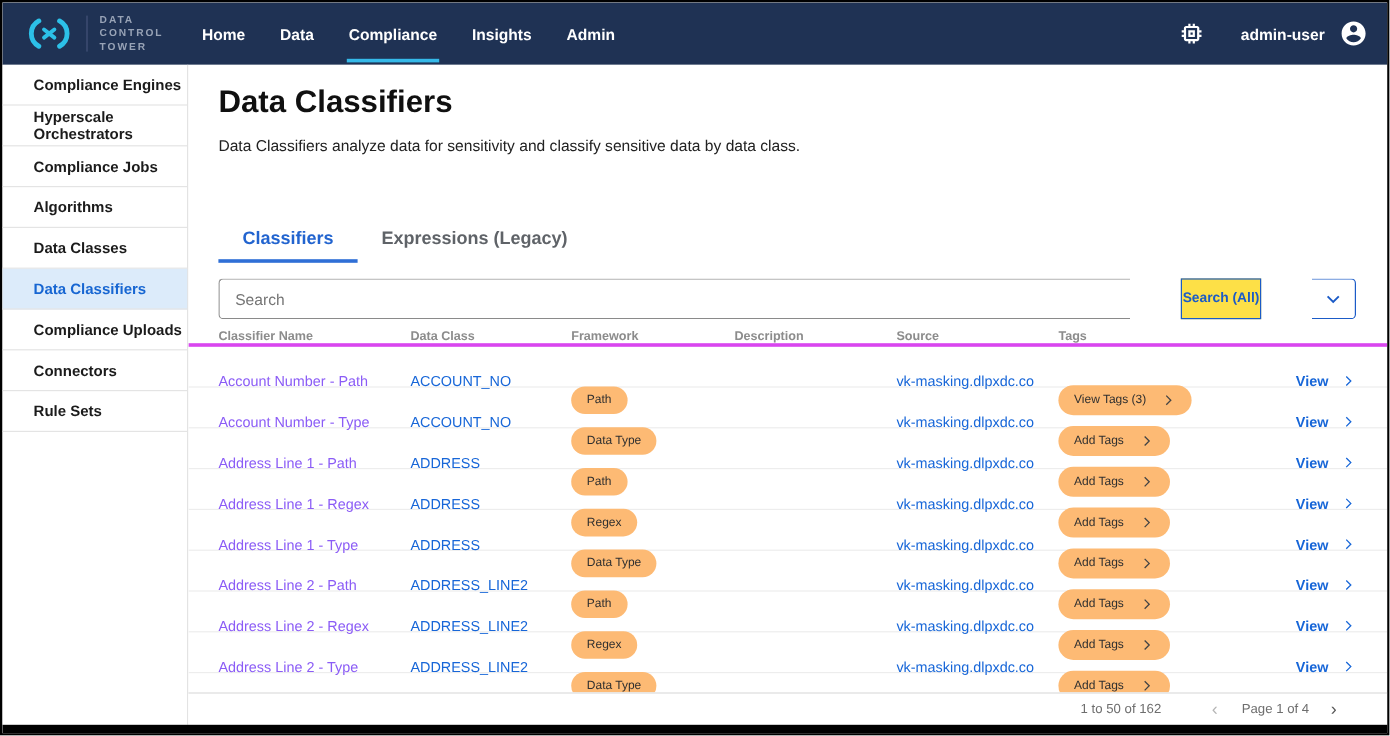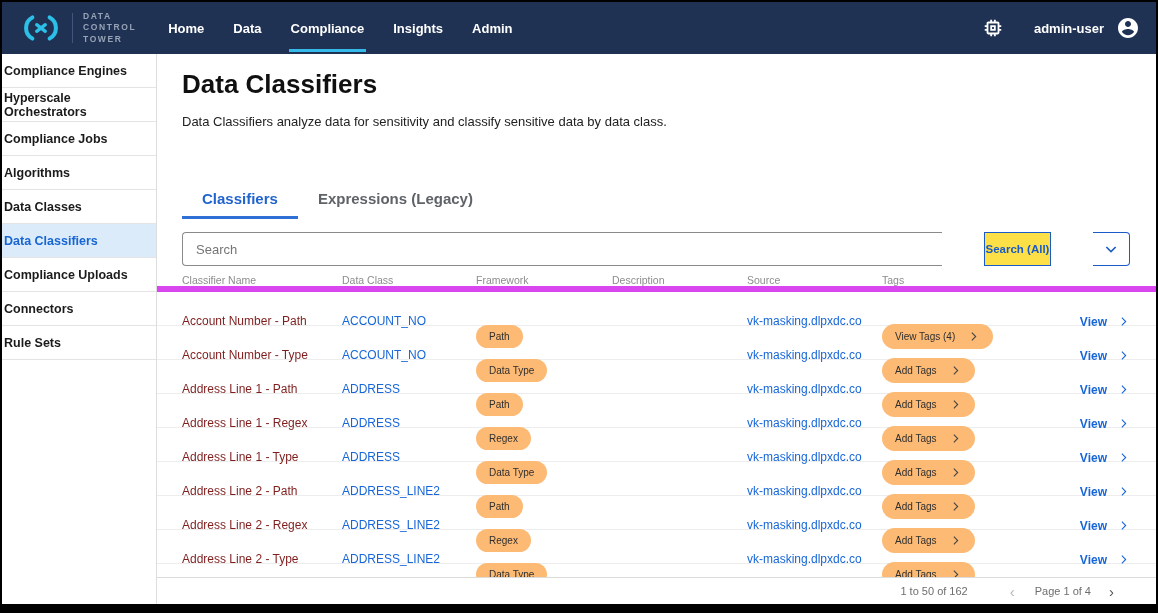--- a/index.html
+++ b/index.html
@@ -16,44 +16,44 @@
   .topnav .navitem { color:#fff; font-size:13px; font-weight:bold; margin-right:25px; padding:17px 2px 13px 2px; border-bottom:3px solid transparent; cursor:pointer; }
   .topnav .navitem.active { border-bottom-color:#35B9E9; }
   .topbar-right { margin-left:auto; display:flex; align-items:center; }
   .chip-btn { width:26px; height:26px; display:flex; align-items:center; justify-content:center; cursor:pointer; margin-right:28px; }
   .username { color:#fff; font-size:13px; font-weight:bold; margin-right:12px; }
   .avatar { width:24px; height:24px; cursor:pointer; display:flex; }
 
   
   .body-row { flex:1 1 auto; display:flex; min-height:0; }
   .sidebar { flex:0 0 155px; background:#fff; border-right:1px solid #ddd; }
-  .side-item { height:34px; display:flex; align-items:center; padding-left:2px; font-size:12.5px; font-weight:bold; color:#1b1b1b; border-bottom:1px solid #e4e4e4; cursor:pointer; }
+  .side-item { height:34px; display:flex; align-items:center; padding-left:26px; font-size:12.5px; font-weight:bold; color:#1b1b1b; border-bottom:1px solid #e4e4e4; cursor:pointer; }
   .side-item.active { background:#DCEBFA; color:#1766D2; }
 
   main { flex:1 1 auto; display:flex; flex-direction:column; min-width:0; background:#fff; }
   .page-title { margin:15px 0 0 25px; font-size:26px; font-weight:bold; color:#101010; }
   .page-desc { margin:14px 0 0 25px; font-size:13px; color:#222; }
 
   .tabs { margin:15px 0 0 25px; display:flex; }
   .tab { font-size:15px; font-weight:bold; color:#5f6368; padding:8px 20px 9px 20px; border-bottom:3px solid transparent; cursor:pointer;margin-top:38px; }
   .tab.active { color:#2264CF; border-bottom-color:#2f6fd6; }
 
   .searchbar { margin:13px 26px 0 25px; display:flex; height:37px;gap:42px; }
   .search-input { flex:1; border:1px solid #8a8a8a; border-right:none; border-radius:4px 0 0 4px; padding:0 13px; font-size:13px; color:#333; outline:none; font-family:"Liberation Sans", sans-serif; }
   .search-input::placeholder { color:#757575; }
   .search-btn { width:67px; border:1px solid #1B5BC7; background:#fde047; color:#1B5BC7; font-weight:bold; font-size:11.5px; line-height:1.3; cursor:pointer; font-family:"Liberation Sans", sans-serif; }
   .search-dd { width:37px; border:1px solid #1B5BC7; border-left:none; border-radius:0 4px 4px 0; background:#fff; cursor:pointer; display:flex; align-items:center; justify-content:center; }
 
   
   .tablewrap { flex:1 1 auto; min-height:0; overflow:hidden; margin-top:8px; display:flex; flex-direction:column; }
   .trow { display:grid; grid-template-columns:160px 134px 136px 135px 135px 150px 1fr; align-items:center; padding:0 26px 0 25px; }
-  .thead-row { height:40px; border-bottom:6px solid #d946ef; }
+  .thead-row { height:40px; border-bottom:3px solid #d946ef;font-weight:bold; }
   .thead-row .th { font-size:10.5px; color:#8c8c8c; }
   .row { height:34px; border-bottom:1px solid #ededed; }
-  .cell-name { font-size:12px; color:#7f1d1d; }
+  .cell-name { font-size:12px; color:#8b5cf6; }
   .link { font-size:12px; color:#1766D8; text-decoration:none; cursor:pointer; }
   .pill { display:inline-flex; align-items:center; background:#fdba74; border-radius:15px; padding:6px 13px; font-size:10px; color:#2f2f2f; width:max-content;margin-top:32px; }
   .pill-btn { gap:12px; cursor:pointer; }
   .chev { width:13px; height:13px; stroke:#444; stroke-width:2; fill:none; }
   .cell-view { text-align:right; }
   .view-link { font-size:12px; font-weight:bold; color:#1766D8; cursor:pointer; display:inline-flex; align-items:center; gap:10px; }
   .view-link .chev { stroke:#1766D8; }
   .row.partial { height:16px; overflow:hidden; align-items:start; padding-top:5px; border-bottom:none; }
   .row.partial .pill.empty-fw { min-width:42px; height:26px; }
   .row.partial .pill.empty-tag { min-width:80px; height:26px; }
@@ -151,21 +151,21 @@
             <span class="th"></span>
           </div>
         <div id="tbody">
             <div class="trow row">
               <span class="cell-name">Account Number - Path</span>
               <a class="link">ACCOUNT_NO</a>
               <span><span class="pill">Path</span></span>
               <span></span>
               <a class="link">vk-masking.dlpxdc.co</a>
               <span><span class="pill pill-btn">
-                  <span>View Tags (4)</span>
+                  <span>View Tags (3)</span>
                   <svg viewBox="0 0 24 24" class="chev">
                     <polyline points="9 5 16 12 9 19"></polyline>
                   </svg>
                 </span></span>
               <span class="cell-view"><span class="view-link">
                   <span>View</span>
                   <svg viewBox="0 0 24 24" class="chev" style="stroke: rgb(23, 102, 216);">
                     <polyline points="9 5 16 12 9 19"></polyline>
                   </svg>
                 </span></span>

